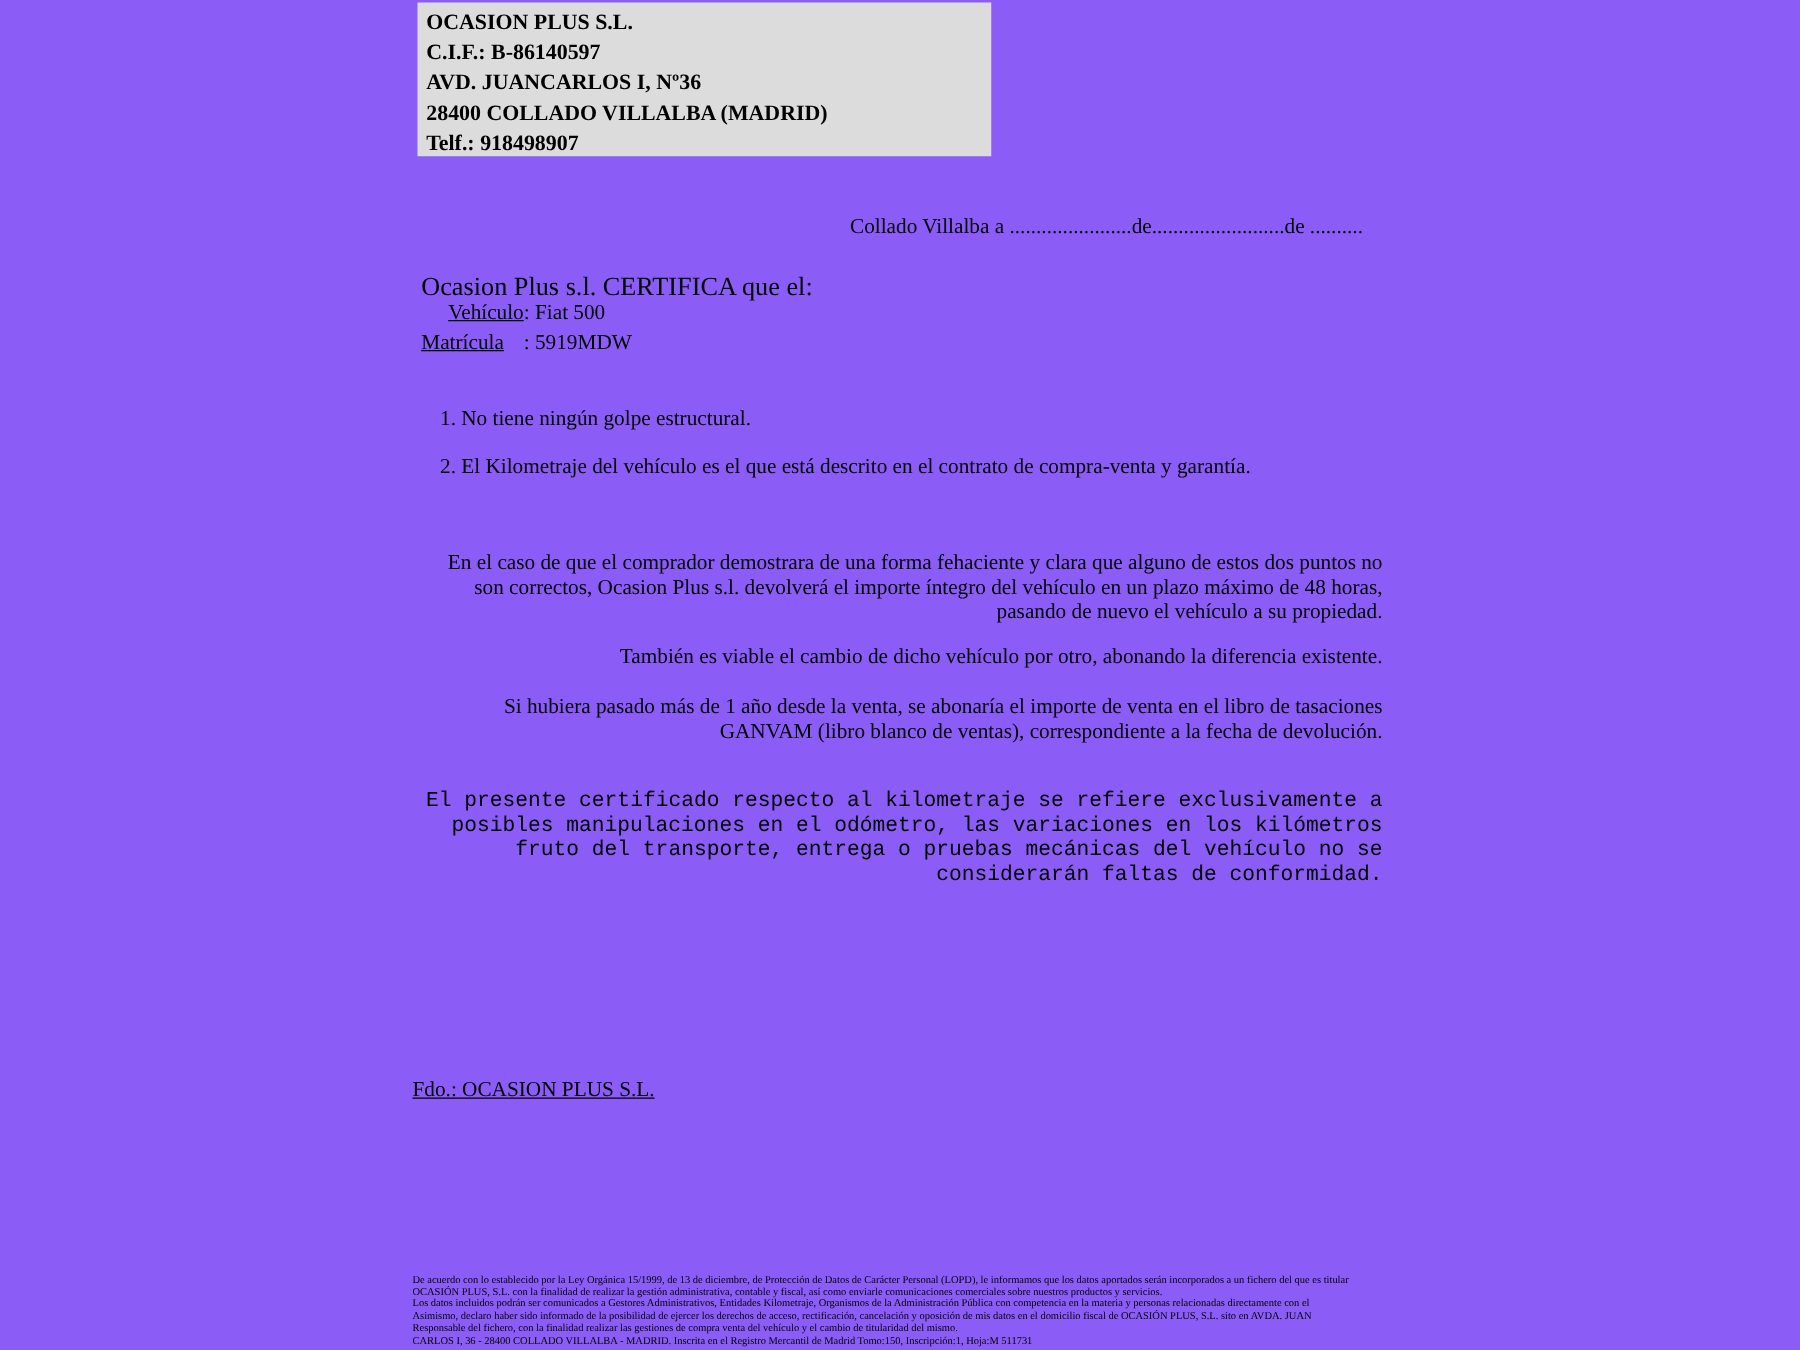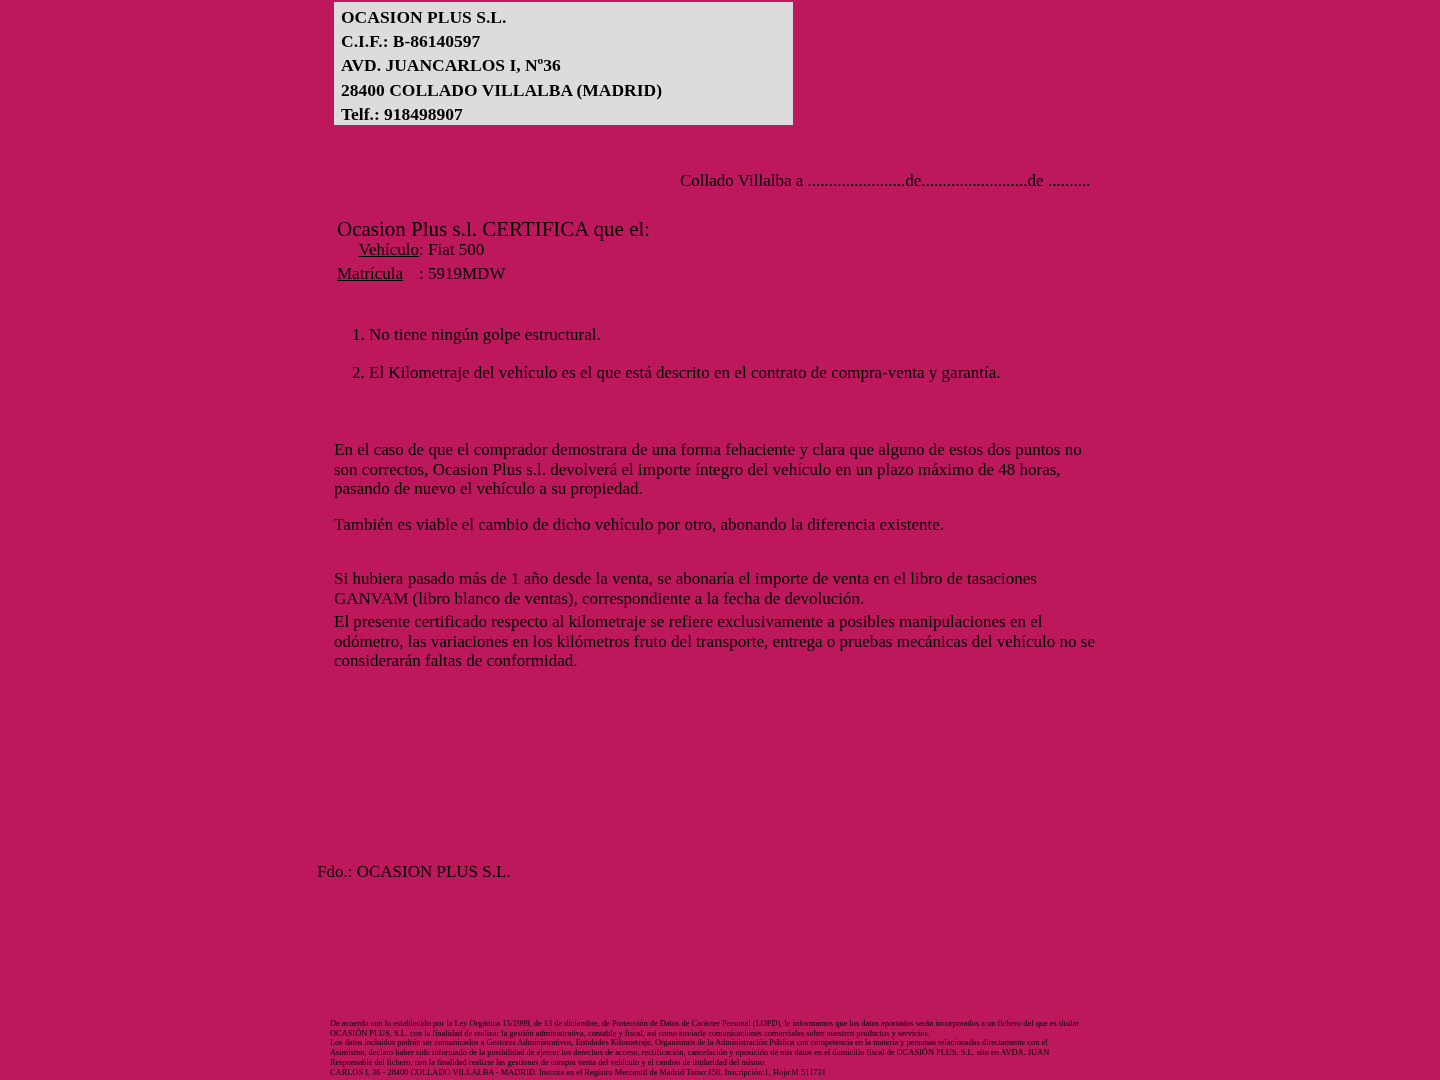--- a/index.html
+++ b/index.html
@@ -4,21 +4,21 @@
 <style>
   html, body {
     margin: 0;
     padding: 0;
     background: #ffffff;
   }
   .page {
     position: relative;
     width: 1440px;
     height: 1080px;
-    background: #be185d;
+    background: #8b5cf6;
     font-family: "Liberation Serif", "DejaVu Serif", serif;
     color: #000000;
     overflow: hidden;
   }
   .header-box {
     position: absolute;
     left: 334px;
     top: 2px;
     width: 459px;
     height: 123px;
@@ -69,31 +69,33 @@
     margin-left: 18px;
   }
   .numbered.n1 { top: 325px; }
   .numbered.n2 { top: 363px; }
   .para {
     position: absolute;
     left: 334px;
     width: 772px;
     font-size: 17px;
     line-height: 19.7px;
+    text-align: right;
   }
   .para.p1 { top: 440px; }
   .para.p2 { top: 515px; }
-  .para.p3 { top: 555px; margin-top: 14px; }
-  .para.p4 { top: 612px; }
+  .para.p3 { top: 555px; }
+  .para.p4 { top: 632px; font-family: Liberation Mono, monospace; }
   .signature {
     position: absolute;
-    left: 317px;
+    left: 330px;
     top: 862px;
     font-size: 17px;
     white-space: nowrap;
+    text-decoration: underline;
   }
   .legal {
     position: absolute;
     left: 330px;
     top: 1019px;
     width: 790px;
   }
   .legal .lline {
     font-size: 8.4px;
     line-height: 9.7px;

